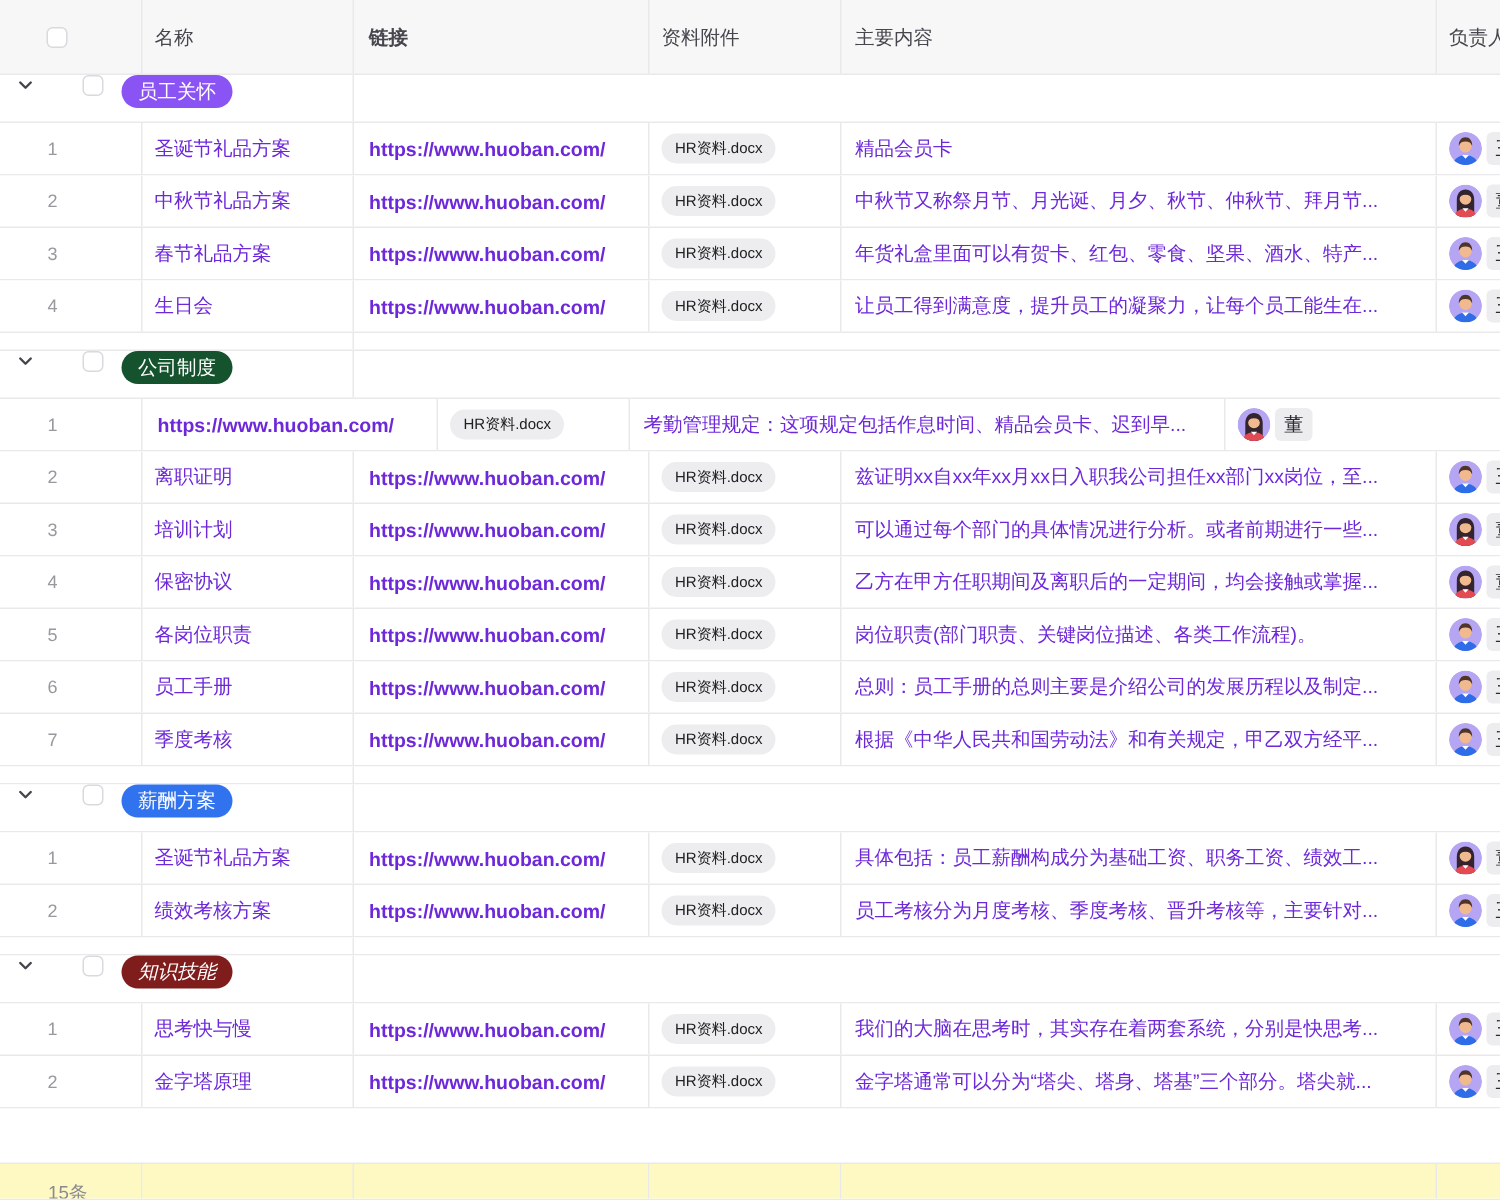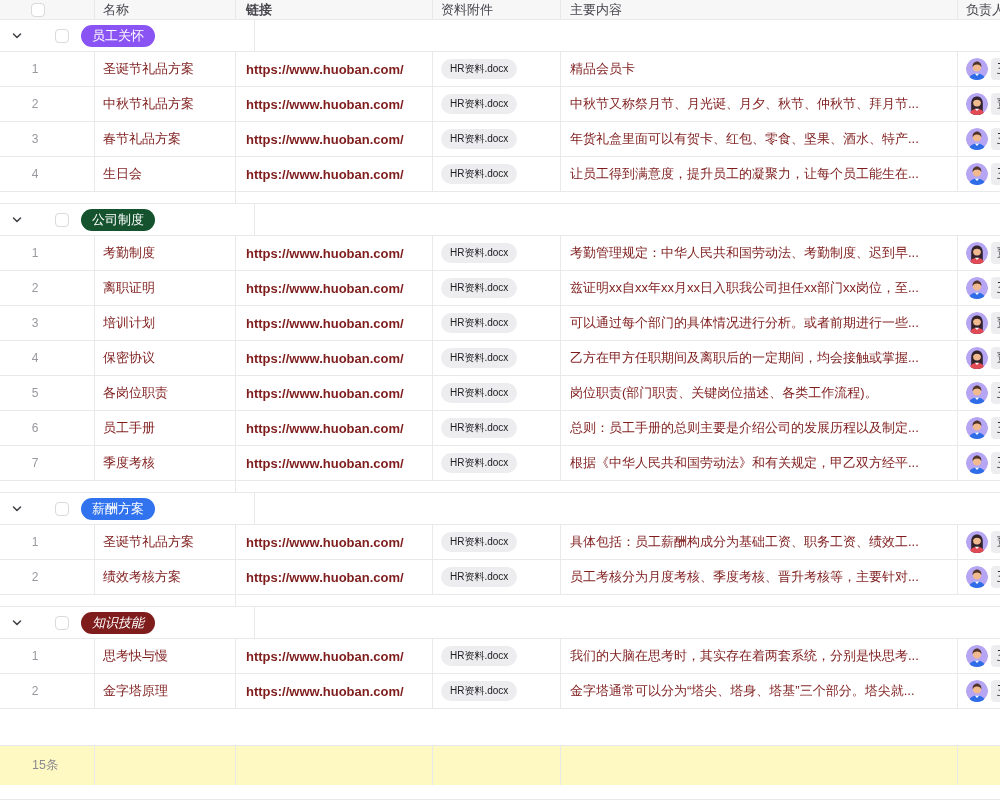--- a/index.html
+++ b/index.html
@@ -7,40 +7,40 @@
   body { font-family:"Liberation Sans","DejaVu Sans",sans-serif; }
   .app { position:relative; width:1000px; height:800px; background:#fff; overflow:hidden;
          border-bottom:1px solid #e9e9eb; }
   
   .c0 { width:95px; }  .c1 { width:141px; } .c2 { width:197px;font-weight:bold; }
   .c3 { width:128px; } .c4 { width:397px; } .c5 { width:170px; }
   .cell { height:100%; display:flex; align-items:center; overflow:hidden;
           border-right:1px solid #e9e9eb; flex-shrink:0; white-space:nowrap; }
   .c5.cell { border-right:none; }
   
-  .thead { display:flex; height:20px; background:#f7f7f8; border-bottom:1px solid #e9e9eb; }
+  .thead { display:flex; height:50px; background:#f7f7f8; border-bottom:1px solid #e9e9eb; }
   .thead .cell { color:#46464d; font-size:13px; }
   .hlabel { padding-left:8px; }
   .c2 .hlabel { padding-left:10px; }
   .c4 .hlabel { padding-left:9px; }
   
   .checkbox { width:14px; height:14px; border:1.5px solid #d9d9de; border-radius:4px;
               background:#fff; margin-left:31px; flex-shrink:0; }
   
   .grow { display:flex; height:32px; background:#fff; border-bottom:1px solid #e9e9eb; }
-  .grow-left { width:255px; height:100%; display:flex; align-items:center;
+  .grow-left { width:236px; height:100%; display:flex; 
                border-right:1px solid #e9e9eb; flex-shrink:0; }
   .chev { width:14px; height:14px; margin-left:10px; display:flex; align-items:center;
           justify-content:center; cursor:pointer; flex-shrink:0; }
   .gbadge { margin-left:12px; height:22px; display:inline-flex; align-items:center;
             padding:0 11px; border-radius:11px; color:#fff; font-size:13px; }
   
   .drow { display:flex; height:35px; background:#fff; border-bottom:1px solid #e9e9eb; }
   .rnum { width:30px; margin-left:20px; text-align:center; font-size:12px; color:#98989f; }
-  .nametxt, .linktxt, .contenttxt { font-size:13px; color:#7f1d1d; }
+  .nametxt, .linktxt, .contenttxt { font-size:13px; color:#6d28d9; }
   .nametxt { padding-left:8px; }
   .linktxt { padding-left:10px; }
   .contenttxt { padding-left:9px; }
   .attach-chip { margin-left:8px; background:#ededef; border-radius:10px; padding:3px 9px;
                  font-size:10px; color:#202024; }
   .owner { padding-left:8px; }
   .avatar { width:22px; height:22px; border-radius:50%; overflow:hidden; flex-shrink:0; }
   .owner-chip { margin-left:3px; background:#ededef; border-radius:4px; padding:2px 6px;
                 font-size:13px; color:#2a2a30; }
   
@@ -208,31 +208,28 @@
             </svg>
           </div>
           <div class="checkbox"></div>
           <span class="gbadge" style="background: #14532d;">公司制度</span>
         </div>
       </div>
       <div class="drow">
         <div class="cell c0">
           <span class="rnum">1</span>
         </div>
-        <div class="cell c1">
-          <span class="nametxt">考勤制度</span>
-        </div>
-        <div class="cell c2">
-          <span class="linktxt">https://www.huoban.com/</span>
-        </div>
-        <div class="cell c3">
-          <span class="attach-chip">HR资料.docx</span>
-        </div>
-        <div class="cell c4">
-          <span class="contenttxt">考勤管理规定：中华人民共和国劳动法、考勤制度、迟到早...</span>
+        <div class="cell c2">
+          <span class="linktxt">https://www.huoban.com/</span>
+        </div>
+        <div class="cell c3">
+          <span class="attach-chip">HR资料.docx</span>
+        </div>
+        <div class="cell c4">
+          <span class="contenttxt">考勤管理规定：这项规定包括作息时间、精品会员卡、迟到早...</span>
         </div>
         <div class="cell c5 owner">
           <div class="avatar"><svg width="22" height="22" viewBox="0 0 22 22">
               <circle cx="11" cy="11" r="11" fill="#b5a5f3"></circle>
               <path d="M5.2 22V10.2c0-4.1 2.5-6.8 5.8-6.8s5.8 2.7 5.8 6.8V22z" fill="#33242e"></path>
               <path d="M3.4 22c.4-3.9 3.4-5.9 7.6-5.9s7.2 2 7.6 5.9z" fill="#e24a54"></path>
               <path d="M8.9 15.8h4.2l-2.1 2.3z" fill="#fff"></path>
               <circle cx="11" cy="9.6" r="3.9" fill="#f1b98e"></circle>
               <path d="M6.9 9.5C6.5 6.1 8.3 3.9 11 3.9s4.5 2.2 4.1 5.6c-.6-1.8-1.7-2.7-4.1-2.7s-3.5.9-4.1 2.7z" fill="#33242e"></path>
             </svg></div>

